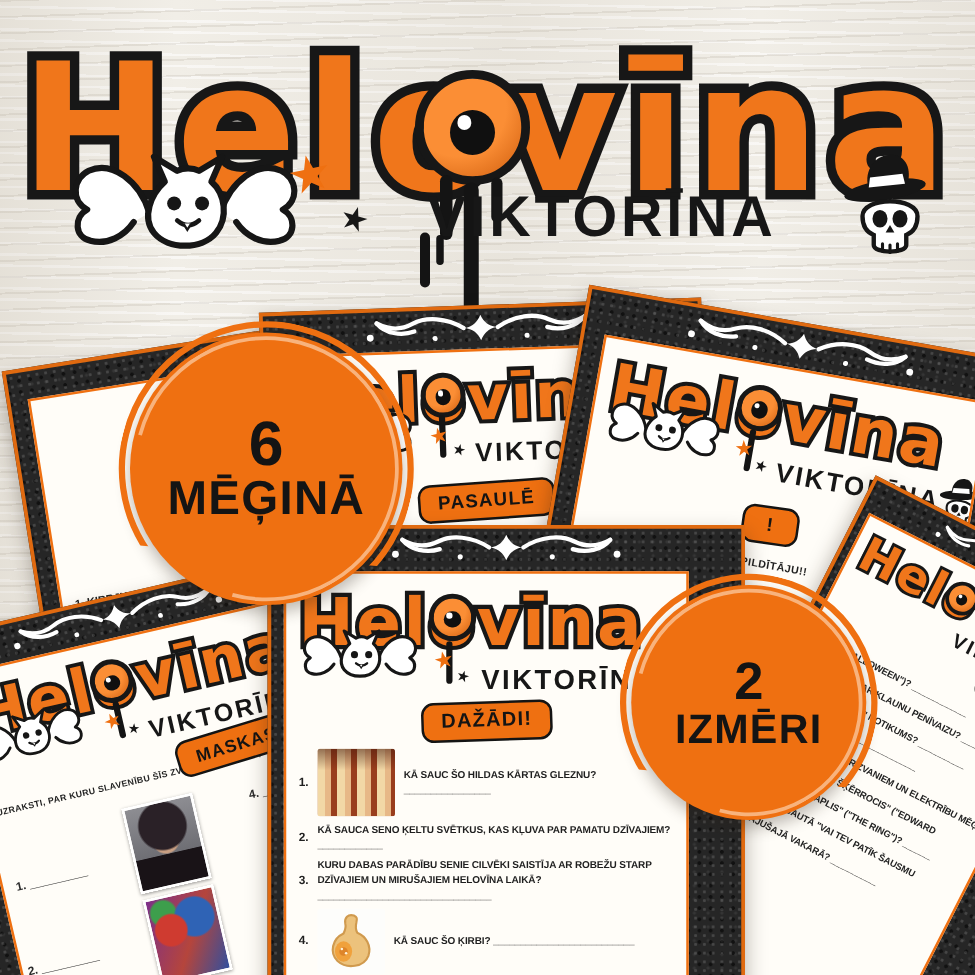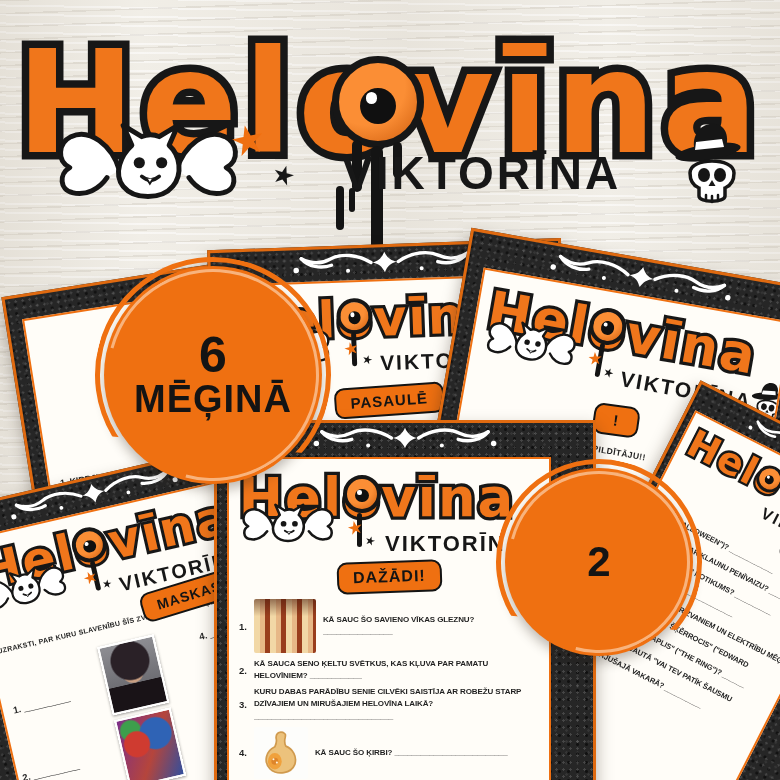--- a/index.html
+++ b/index.html
@@ -304,25 +304,25 @@
     </div>
     <div style="text-align:center;margin-top:2px;">
       <span class="badge-pill" style="font-size:16px;transform:rotate(-2deg);">DAŽĀDI!</span>
     </div>
     <div style="margin-top:6px;">
       <div class="qrow">
         <span class="qnum">1.</span>
         <div class="thumb" style="width:62px;height:54px;
              background:linear-gradient(rgba(70,25,12,.55), rgba(0,0,0,0) 32%),
              repeating-linear-gradient(90deg,#f2d8a6 0 6px,#e7b887 6px 11px,rgba(130,45,22,.25) 11px 16px),#a1431f;"></div>
-        <span class="qtext">KĀ SAUC ŠO SAVIENO VĪKAS GLEZNU? ________________</span>
+        <span class="qtext">KĀ SAUC ŠO HILDAS KĀRTAS GLEZNU? ________________</span>
       </div>
       <div class="qrow" style="margin-top:5px;">
         <span class="qnum">2.</span>
-        <span class="qtext">KĀ SAUCA SENO ĶELTU SVĒTKUS, KAS KĻUVA PAR PAMATU HELOVĪNIEM? ____________</span>
+        <span class="qtext">KĀ SAUCA SENO ĶELTU SVĒTKUS, KAS KĻUVA PAR PAMATU DZĪVAJIEM? ____________</span>
       </div>
       <div class="qrow" style="margin-top:1px;">
         <span class="qnum">3.</span>
         <span class="qtext">KURU DABAS PARĀDĪBU SENIE CILVĒKI SAISTĪJA AR ROBEŽU STARP DZĪVAJIEM UN MIRUŠAJIEM HELOVĪNA LAIKĀ? ________________________________</span>
       </div>
       <div class="qrow" style="margin-top:4px;">
         <span class="qnum">4.</span>
         <div class="thumb" style="width:54px;height:52px;background:#fdfdfb;display:flex;align-items:center;justify-content:center;">
           <svg style="width:48px;height:48px;">
               <use href="#sym-squash"></use>
@@ -334,13 +334,14 @@
     </div>
   </div>
 </div>
 
 <div class="round-badge" style="left:104px;top:266px;width:218px;height:218px;">
   <div class="num" style="font-size:50px;">6</div>
   <div class="lbl" style="font-size:38px;">MĒĢINĀ</div>
 </div>
 <div class="round-badge" style="left:505px;top:468px;width:188px;height:188px;">
   <div class="num" style="font-size:42px;">2</div>
+  <div class="lbl" style="font-size:33px;">IZMĒRI</div>
 </div>
 
 </body></html>

